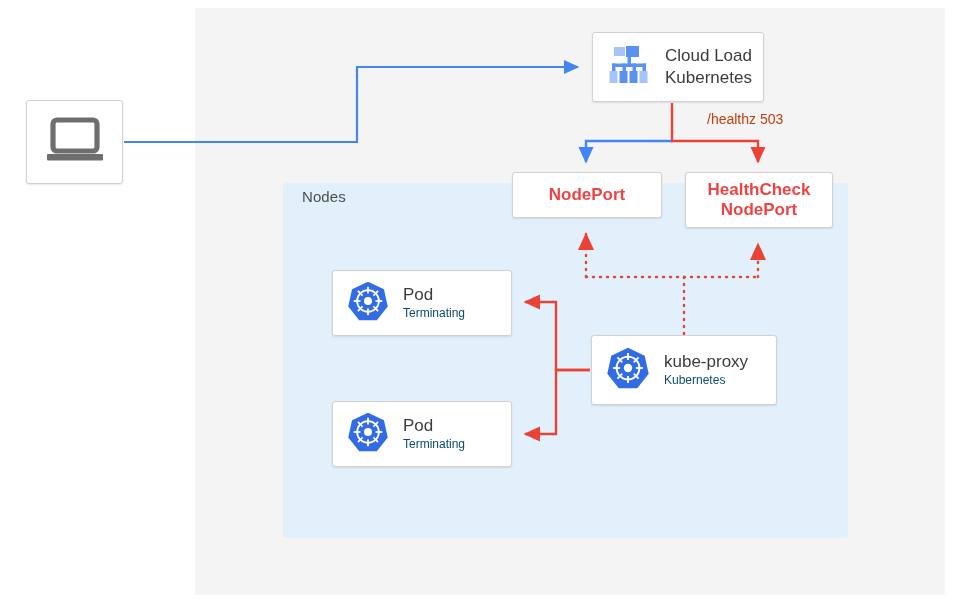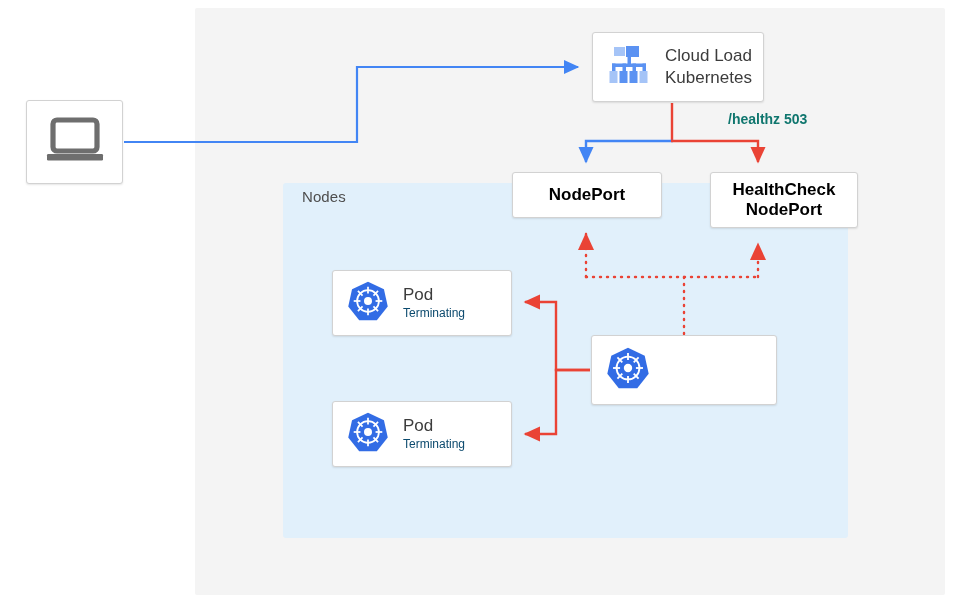--- a/index.html
+++ b/index.html
@@ -69,41 +69,41 @@
     color: #0c4a6e;
     white-space: nowrap;
   }
   .plain-box {
     display: flex;
     align-items: center;
     justify-content: center;
     text-align: center;
     font-size: 17px;
     font-weight: bold;
-    color: #000000;
+    color: #ef4444;
     line-height: 1.2;
   }
   
   #client-card  { left: 26px;  top: 100px; width: 97px;  height: 84px; }
   #clb-card     { left: 592px; top: 32px;  width: 172px; height: 70px; }
   #nodeport-box { left: 512px; top: 172px; width: 150px; height: 46px; }
-  #hcnp-box     { left: 685px; top: 172px; width: 148px; height: 56px; margin-left: 25px; }
+  #hcnp-box     { left: 685px; top: 172px; width: 148px; height: 56px; }
   #pod1-card    { left: 332px; top: 270px; width: 180px; height: 66px; }
   #pod2-card    { left: 332px; top: 401px; width: 180px; height: 66px; }
   #kubeproxy-card { left: 591px; top: 335px; width: 186px; height: 70px; }
   
   .icon-wrap { flex: 0 0 auto; display: block; }
   
   .edge-label {
     position: absolute;
-    left: 728px;
+    left: 707px;
     top: 111px;
     font-size: 14px;
-    font-weight: bold;
-    color: #0f766e;
+    font-weight: normal;
+    color: #c2410c;
     white-space: nowrap;
   }
   svg.edges {
     position: absolute;
     left: 0; top: 0;
     width: 953px; height: 612px;
     pointer-events: none;
   }
 </style>
 </head>
@@ -266,16 +266,20 @@
             <line x1="50" y1="68" x2="50" y2="84"></line>
             <line x1="16" y1="50" x2="32" y2="50"></line>
             <line x1="68" y1="50" x2="84" y2="50"></line>
             <line x1="26" y1="26" x2="37" y2="37"></line>
             <line x1="63" y1="63" x2="74" y2="74"></line>
             <line x1="74" y1="26" x2="63" y2="37"></line>
             <line x1="37" y1="63" x2="26" y2="74"></line>
           </g>
         </svg>
       </span>
+      <span class="card-text">
+        <div class="title-main">kube-proxy</div>
+        <div class="title-sub">Kubernetes</div>
+      </span>
     </div>
   </div>
 
 </div>
 
 </body></html>

